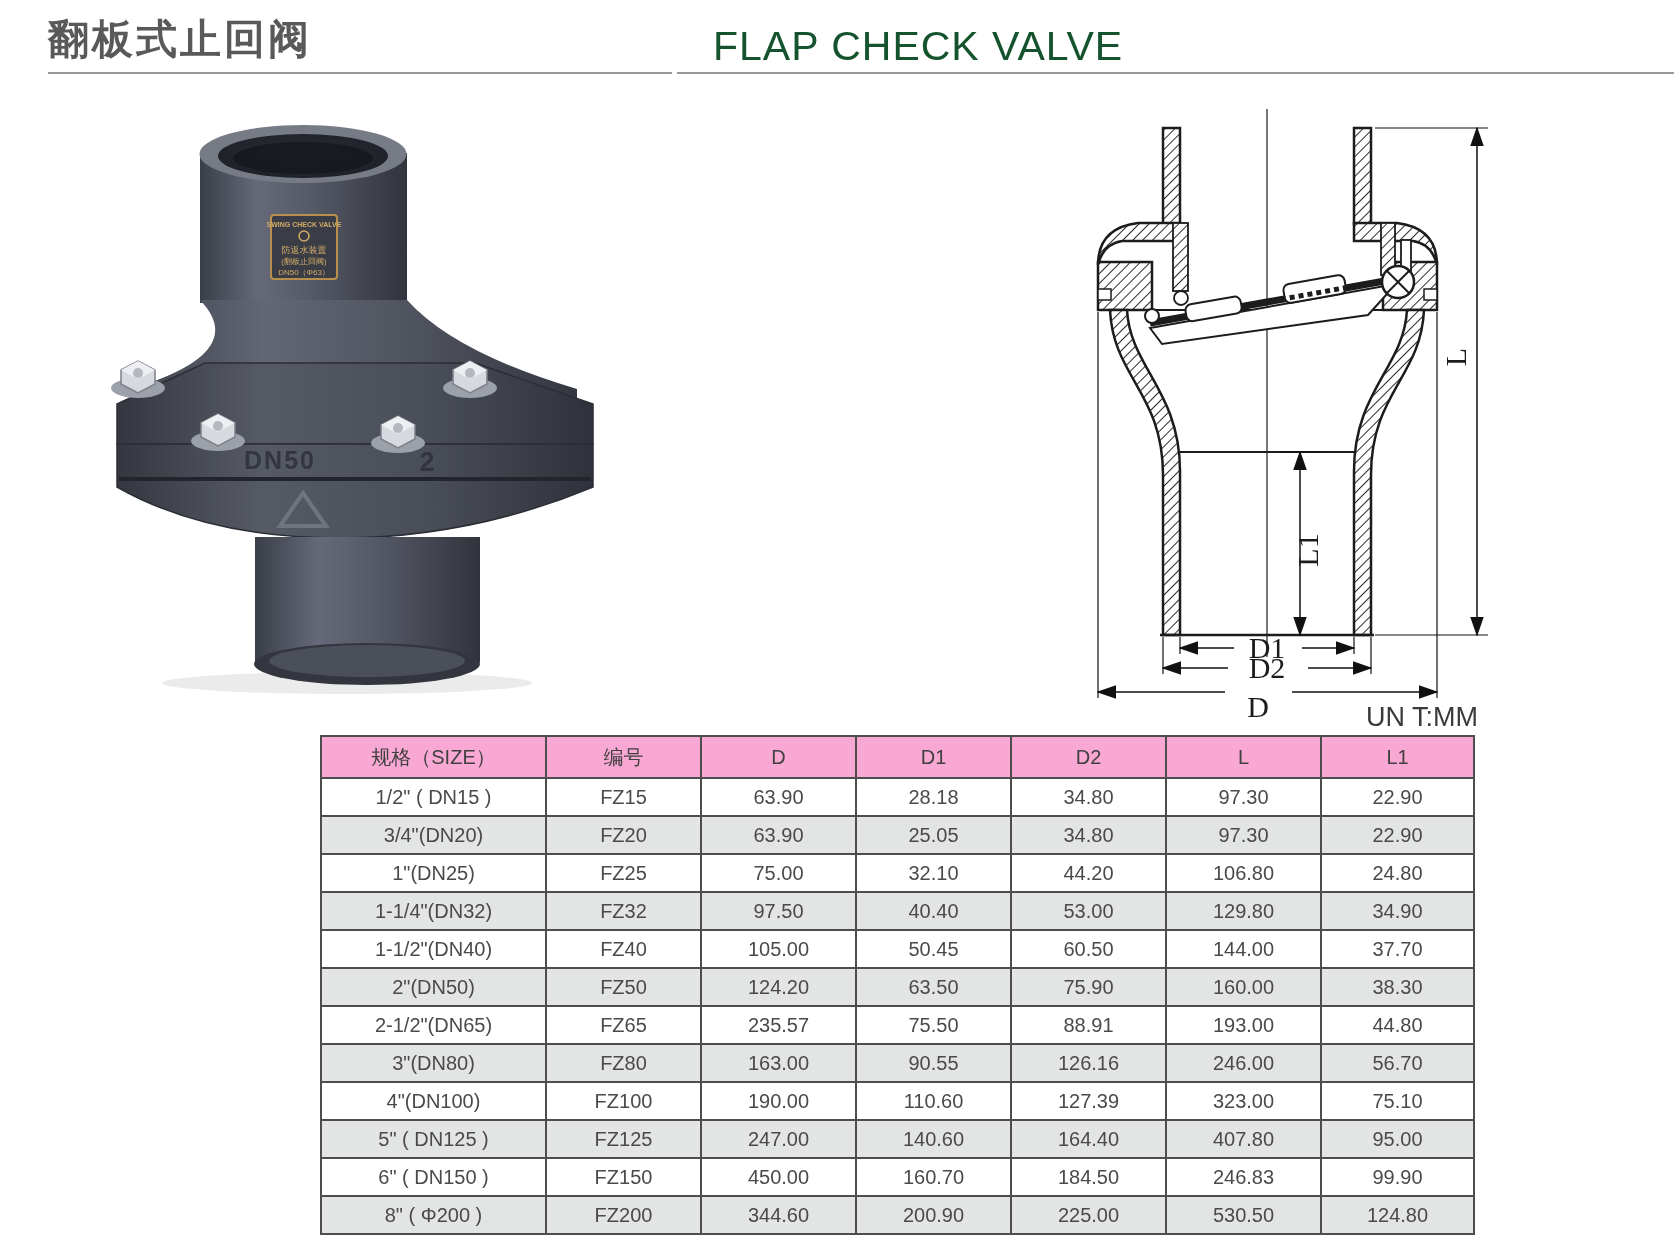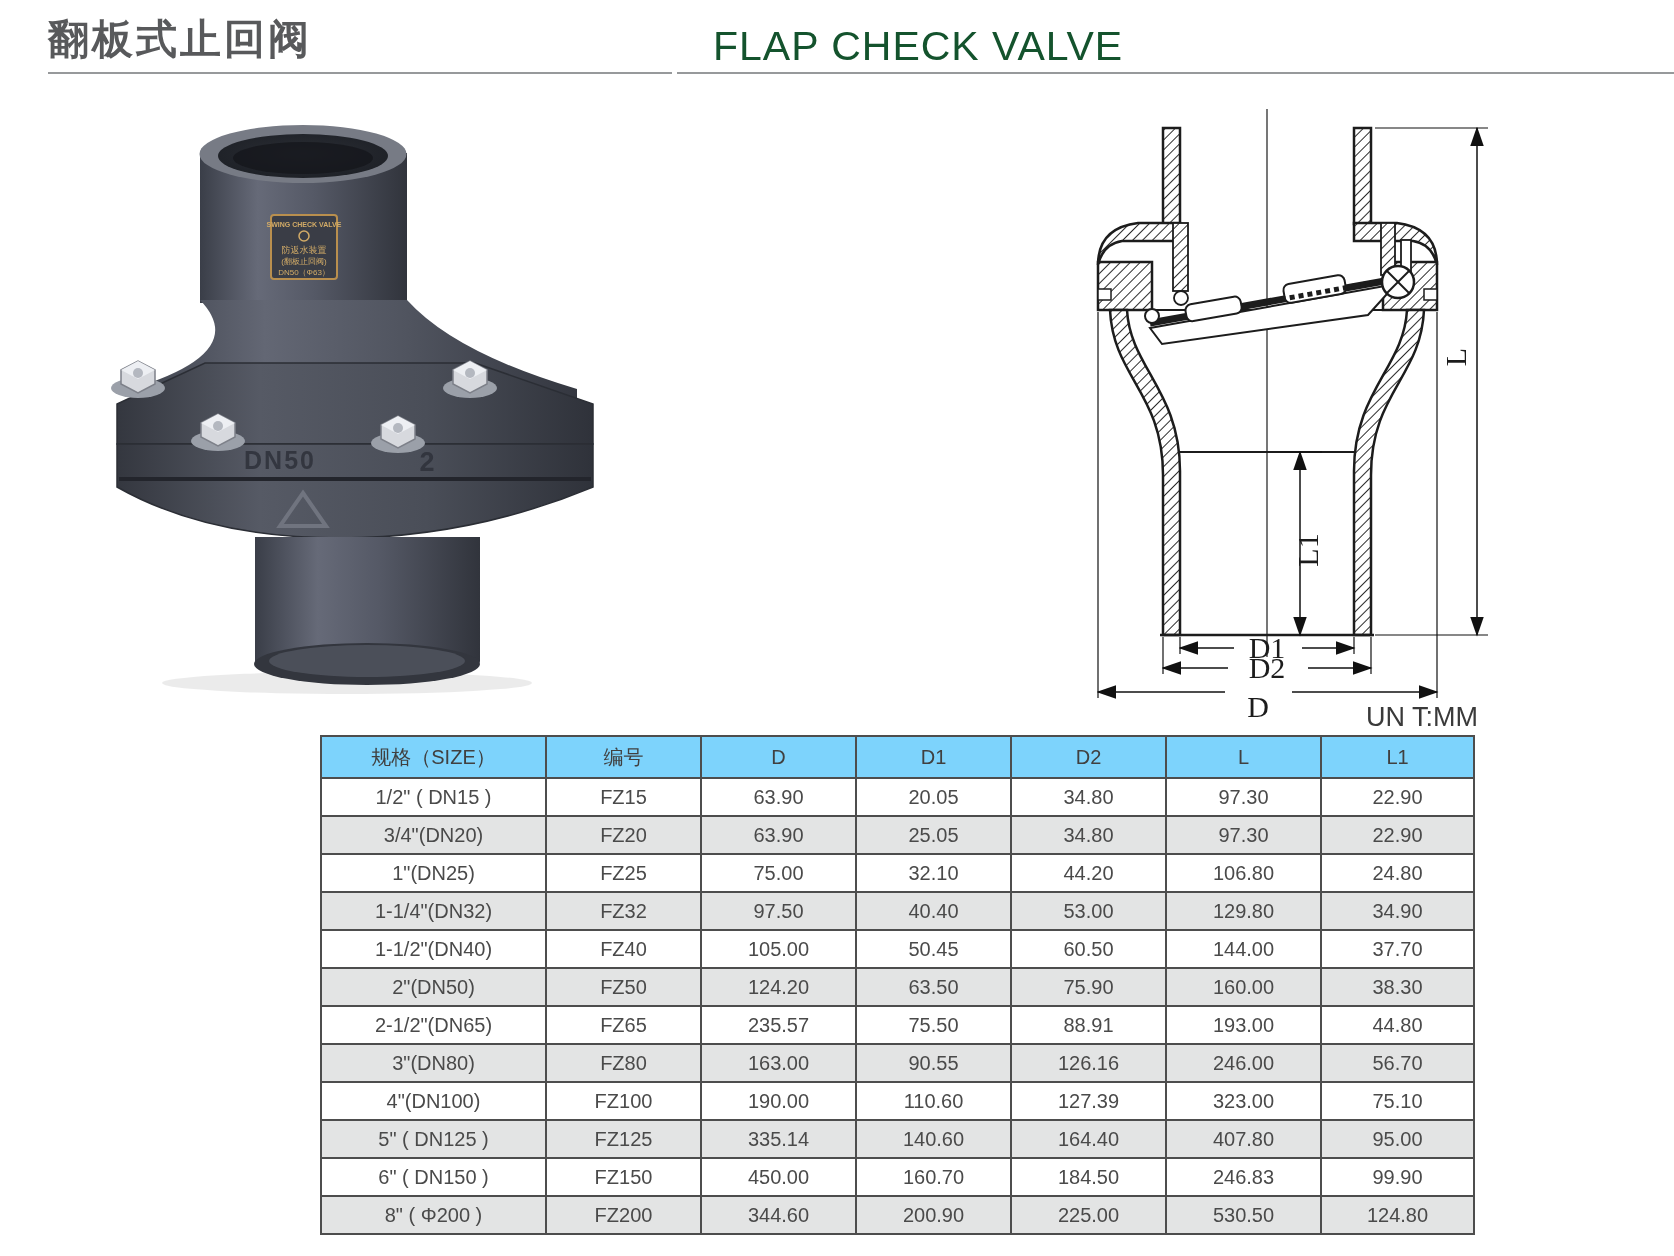--- a/index.html
+++ b/index.html
@@ -15,21 +15,21 @@
   .rule-en{left:677px;width:997px;}
   
   .photo{position:absolute;left:55px;top:95px;width:570px;height:600px;}
   .drawing{position:absolute;left:1000px;top:95px;width:520px;height:640px;}
   
   .size-table{position:absolute;left:320px;top:735px;border-collapse:collapse;
               table-layout:fixed;width:1153px;}
   .size-table td,.size-table th{border:2px solid #4d4d4d;text-align:center;
               vertical-align:middle;color:#4a4a4a;font-weight:400;
               font-size:20px;padding:0;overflow:hidden;white-space:nowrap;}
-  .size-table th{height:40px;background:#7dd3fc;color:#404040;}
+  .size-table th{height:40px;background:#f9a8d4;color:#404040;}
   .size-table td{height:36px;background:#fff;}
   .size-table tr.alt td{background:#e3e4e4;}
   .c0{width:225px;} .c1{width:155px;} .c2{width:155px;} .c3{width:155px;}
   .c4{width:155px;} .c5{width:155px;} .c6{width:153px;}
   text{font-family:"Liberation Serif","DejaVu Serif",serif;}
   .dim-t{font-size:30px;fill:#1c1c1c;}
   .unit-t{font-family:"Liberation Sans","DejaVu Sans",sans-serif;font-size:27px;fill:#3a3a3a;}
   .gold{font-family:"Liberation Sans","DejaVu Sans",sans-serif;fill:#d2ab67;}
   .emboss{font-family:"Liberation Sans","DejaVu Sans",sans-serif;fill:#2e313a;opacity:.85;}
 </style>
@@ -219,21 +219,21 @@
           <th>D2</th>
           <th>L</th>
           <th>L1</th>
         </tr>
       </thead>
     <tbody>
         <tr>
           <td>1/2" ( DN15 )</td>
           <td>FZ15</td>
           <td>63.90</td>
-          <td>20.05</td>
+          <td>28.18</td>
           <td>34.80</td>
           <td>97.30</td>
           <td>22.90</td>
         </tr>
         <tr class="alt">
           <td>3/4"(DN20)</td>
           <td>FZ20</td>
           <td>63.90</td>
           <td>25.05</td>
           <td>34.80</td>
@@ -299,21 +299,21 @@
           <td>FZ100</td>
           <td>190.00</td>
           <td>110.60</td>
           <td>127.39</td>
           <td>323.00</td>
           <td>75.10</td>
         </tr>
         <tr class="alt">
           <td>5" ( DN125 )</td>
           <td>FZ125</td>
-          <td>335.14</td>
+          <td>247.00</td>
           <td>140.60</td>
           <td>164.40</td>
           <td>407.80</td>
           <td>95.00</td>
         </tr>
         <tr>
           <td>6" ( DN150 )</td>
           <td>FZ150</td>
           <td>450.00</td>
           <td>160.70</td>

